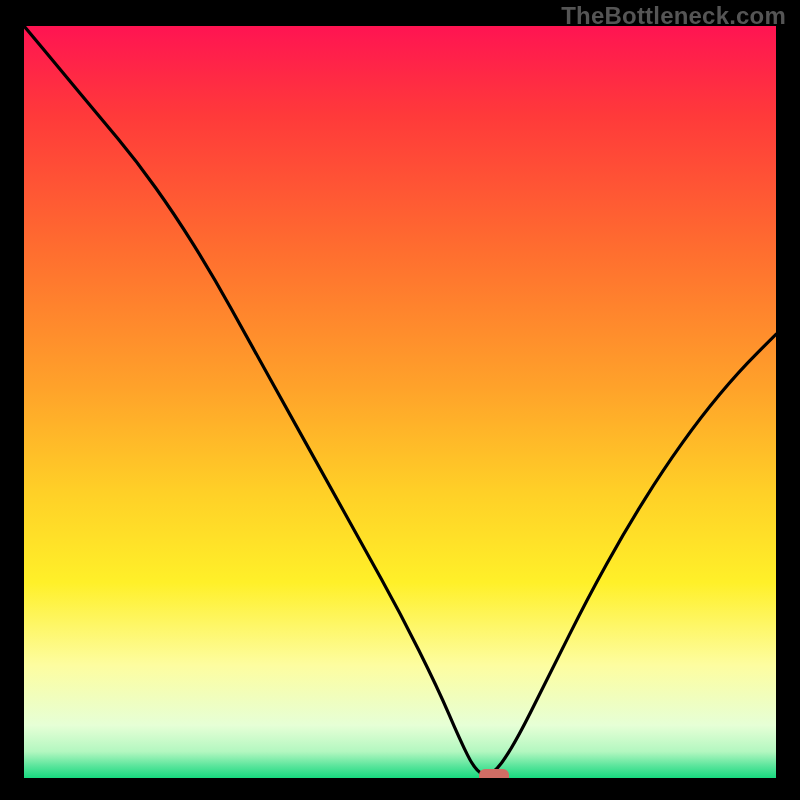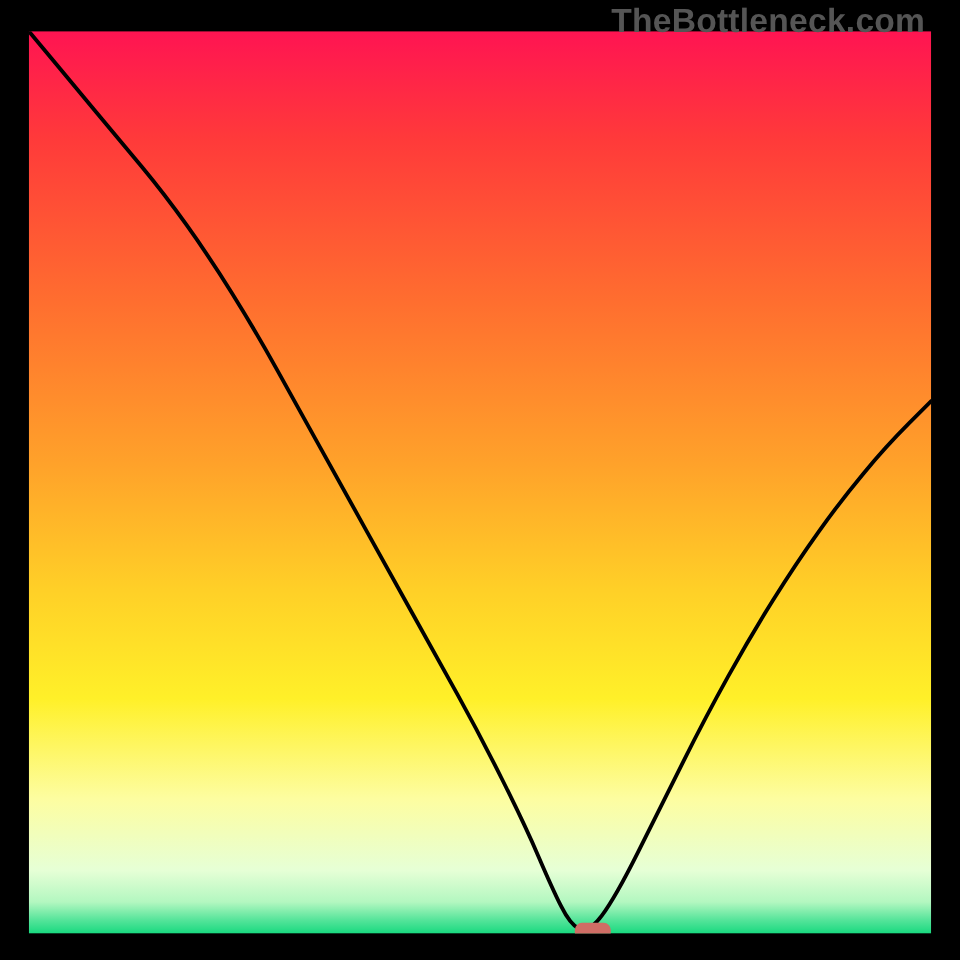--- a/index.html
+++ b/index.html
@@ -13,23 +13,23 @@
   }
   .outer {
     width: 800px;
     height: 800px;
     position: relative;
     background: #000;
   }
   .watermark {
     position: absolute;
     top: 2px;
-    right: 29px;
+    right: 14px;
     color: #555;
-    font-size: 28px;
+    font-size: 24px;
     font-weight: 600;
     letter-spacing: 0.2px;
     z-index: 50;
     user-select: none;
   }
   .plot {
     position: absolute;
     left: 24px;
     top: 26px;
     width: 752px;

